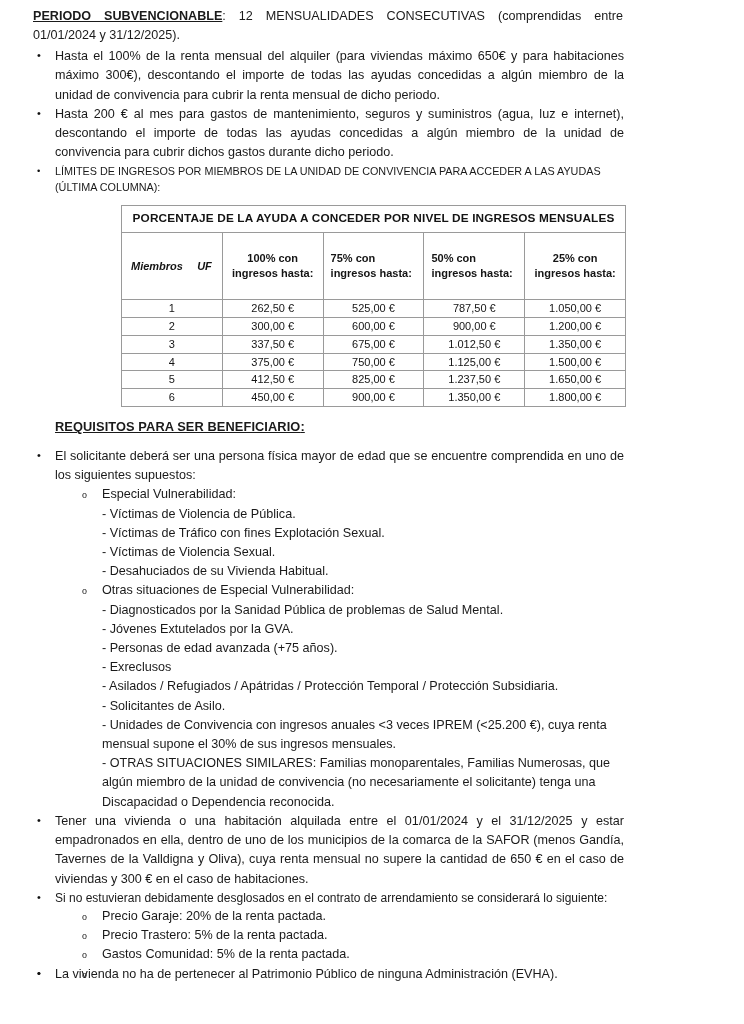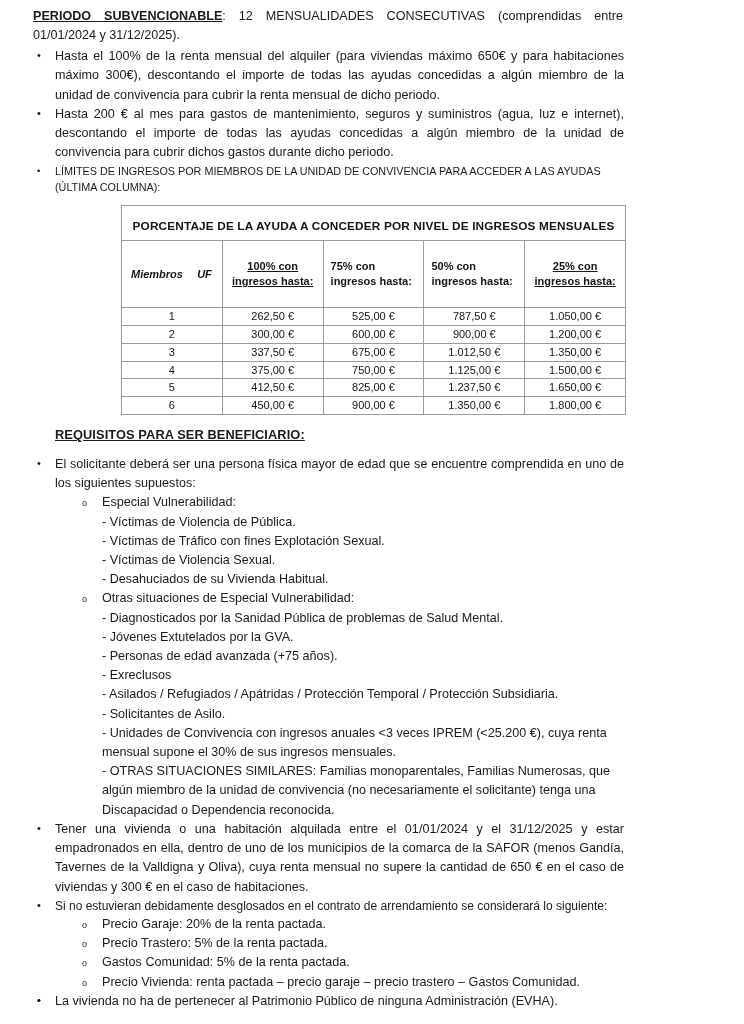--- a/index.html
+++ b/index.html
@@ -131,33 +131,33 @@
     border: 1px solid #9a9a9a;
     padding: 2px 4px;
     font-size: 11px;
     color: #141414;
   }
   table.grid th.title {
     text-align: center;
     font-weight: bold;
     font-size: 11.8px;
     letter-spacing: 0.15px;
-    padding: 13px 6px 6px 6px;
+    padding: 5px 6px 6px 6px;
     line-height: 1.28;
   }
   table.grid th.col {
     font-weight: bold;
     font-size: 11px;
     line-height: 1.33;
     vertical-align: middle;
     height: 60px;
     padding: 3px 7px;
   }
   table.grid th.col.c-members { text-align: left; }
-  table.grid th.col.c-center  { text-align: center; text-decoration: underline; }
+  table.grid th.col.c-center  { text-align: center; }
   table.grid th.col.c-left    { text-align: left; }
   .members-head {
     display: flex;
     justify-content: space-between;
     align-items: center;
     padding: 0 3px 0 2px;
     font-style: italic;
   }
   table.grid td.num {
     text-align: center;
@@ -326,21 +326,20 @@
       <li class="sub-o">
         <span class="circ">o</span>
         <span>Precio Trastero: 5% de la renta pactada.</span>
       </li>
       <li class="sub-o">
         <span class="circ">o</span>
         <span>Gastos Comunidad: 5% de la renta pactada.</span>
       </li>
       <li class="sub-o">
         <span class="circ">o</span>
-        <span>Precio Vivienda: renta pactada – precio garaje – precio trastero – Gastos Comunidad.</span>
       </li>
     </ul>
 
     <li class="bullet">
       <span class="dot">•</span>
     </li>
 
     <li class="bullet">
       <span class="dot">•</span>
       <span>La vivienda no ha de pertenecer al Patrimonio Público de ninguna Administración (EVHA).</span>

